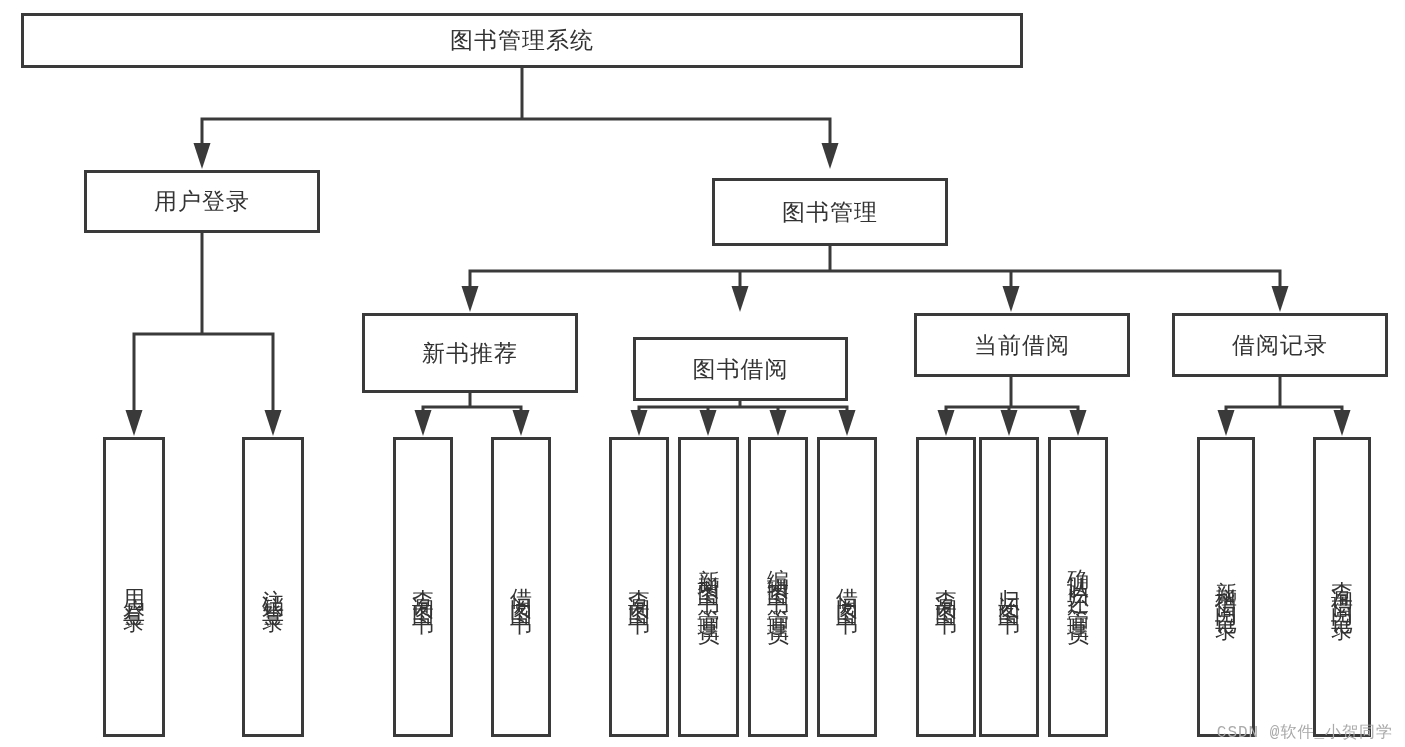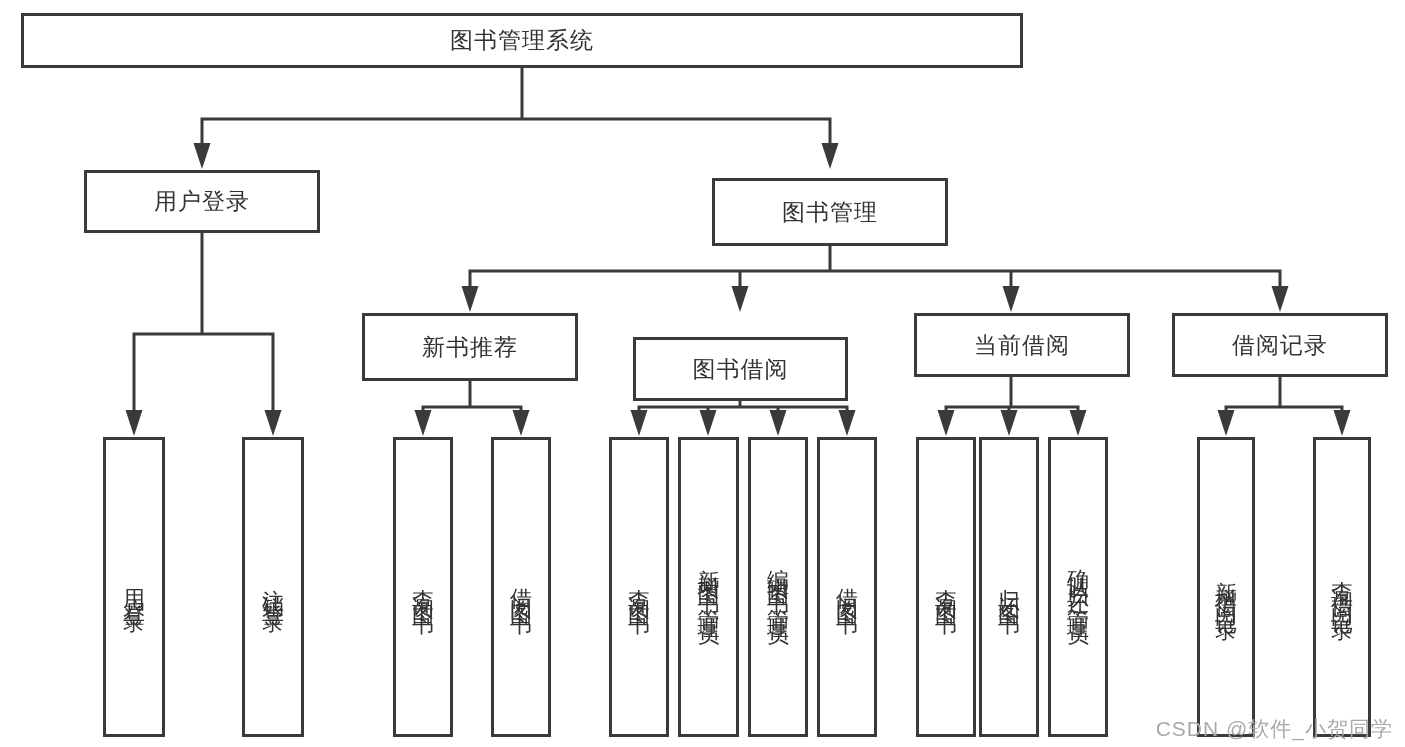--- a/index.html
+++ b/index.html
@@ -43,25 +43,26 @@
     text-orientation: mixed;
     font-size: 22px;
     line-height: 1;
     letter-spacing: 8px;
     color: #333333;
   }
   #watermark {
     position: absolute;
     right: 12px;
     bottom: 4px;
-    font-size: 21px;
+    font-size: 16px;
     color: #a9a9a9;
     letter-spacing: 1px;
     z-index: 3;
     white-space: nowrap;
+    font-family: Liberation Mono, monospace;
   }
 </style>
 </head>
 <body>
 
 <div id="stage">
 
   <svg class="wires" width="1405" height="747" viewBox="0 0 1405 747">
     <g stroke="#3a3a3a" stroke-width="3" fill="none">
 
@@ -125,21 +126,21 @@
     <span>图书管理系统</span>
   </div>
 
   <div class="box h" style="left:84px; top:170px; width:236px; height:63px;">
     <span>用户登录</span>
   </div>
   <div class="box h" style="left:712px; top:170px; width:236px; height:68px;margin-top:8px;">
     <span>图书管理</span>
   </div>
 
-  <div class="box h" style="left:362px; top:313px; width:216px; height:68px;">
+  <div class="box h" style="left:362px; top:313px; width:216px; height:80px;">
     <span>新书推荐</span>
   </div>
   <div class="box h" style="left:633px; top:313px; width:215px; height:64px;margin-top:24px;">
     <span>图书借阅</span>
   </div>
   <div class="box h" style="left:903px; top:313px; width:216px; height:64px;margin-left:11px;">
     <span>当前借阅</span>
   </div>
   <div class="box h" style="left:1172px; top:313px; width:216px; height:64px;">
     <span>借阅记录</span>

